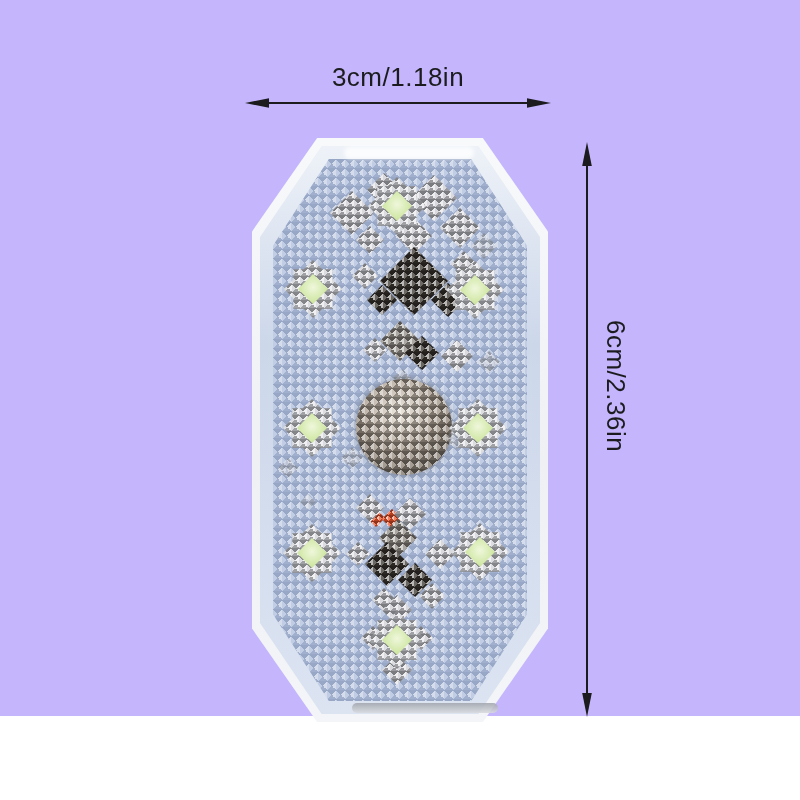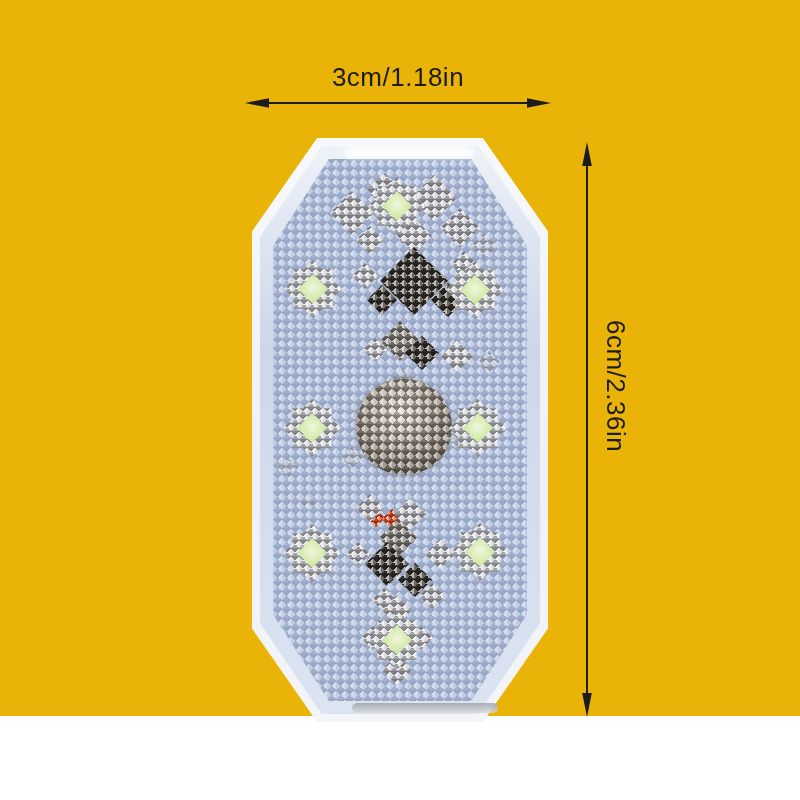--- a/index.html
+++ b/index.html
@@ -1,17 +1,17 @@
 <!DOCTYPE html>
 <html style="--face-blue: #b7c5e0; --bevel-blue: #ccd7ea; --housing-white: #f7f8fa; --crystal-silver: #cdced3; --crystal-smoke: #8f8b85; --crystal-dark: #3a3530; --dome-taupe: #a99d90; --led-green: #d4e9ab; --indicator-orange: #f2552b; --annotation-black: #1c1c1e;"><head>
 <meta charset="utf-8">
 <style>
   html,body{margin:0;padding:0;background:#ffffff;width:800px;height:800px;overflow:hidden;
     font-family:"Liberation Sans", sans-serif;}
-  .stage{position:relative;width:800px;height:716px;background:#eab308;}
+  .stage{position:relative;width:800px;height:716px;background:#c4b5fd;}
 
   
   .dim-label-top{position:absolute;left:280px;top:62px;width:236px;text-align:center;
     font-size:26px;color:var(--annotation-black,#1c1c1e);letter-spacing:.5px;}
   .dim-label-right{position:absolute;left:600px;top:320px;font-size:26px;
     color:var(--annotation-black,#1c1c1e);writing-mode:vertical-rl;letter-spacing:.5px;}
   .arrow-h{position:absolute;left:245px;top:96px;}
   .arrow-v{position:absolute;left:580px;top:142px;}
 
   

